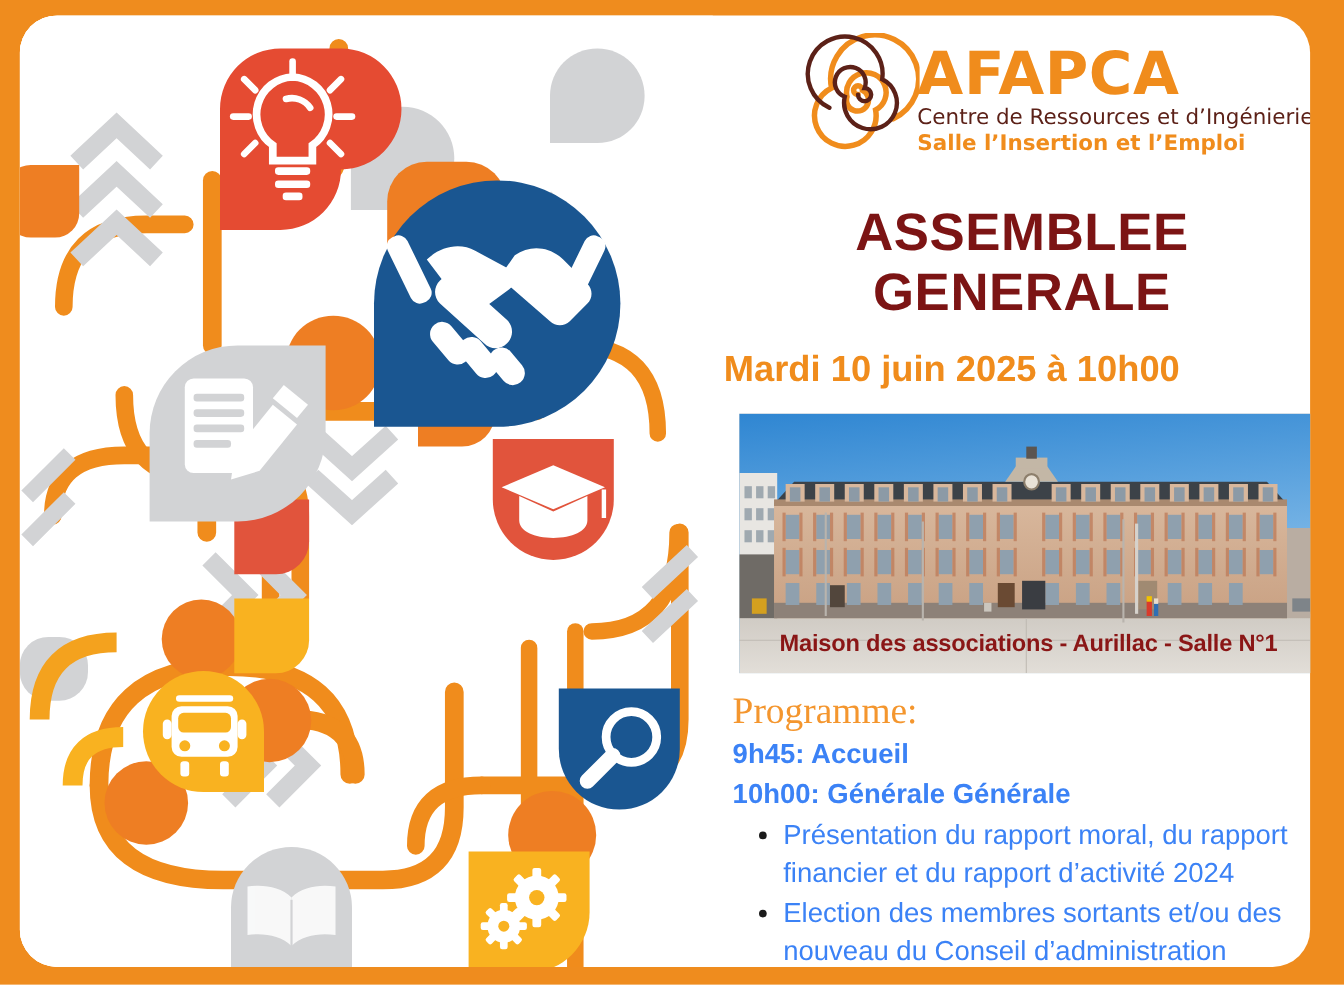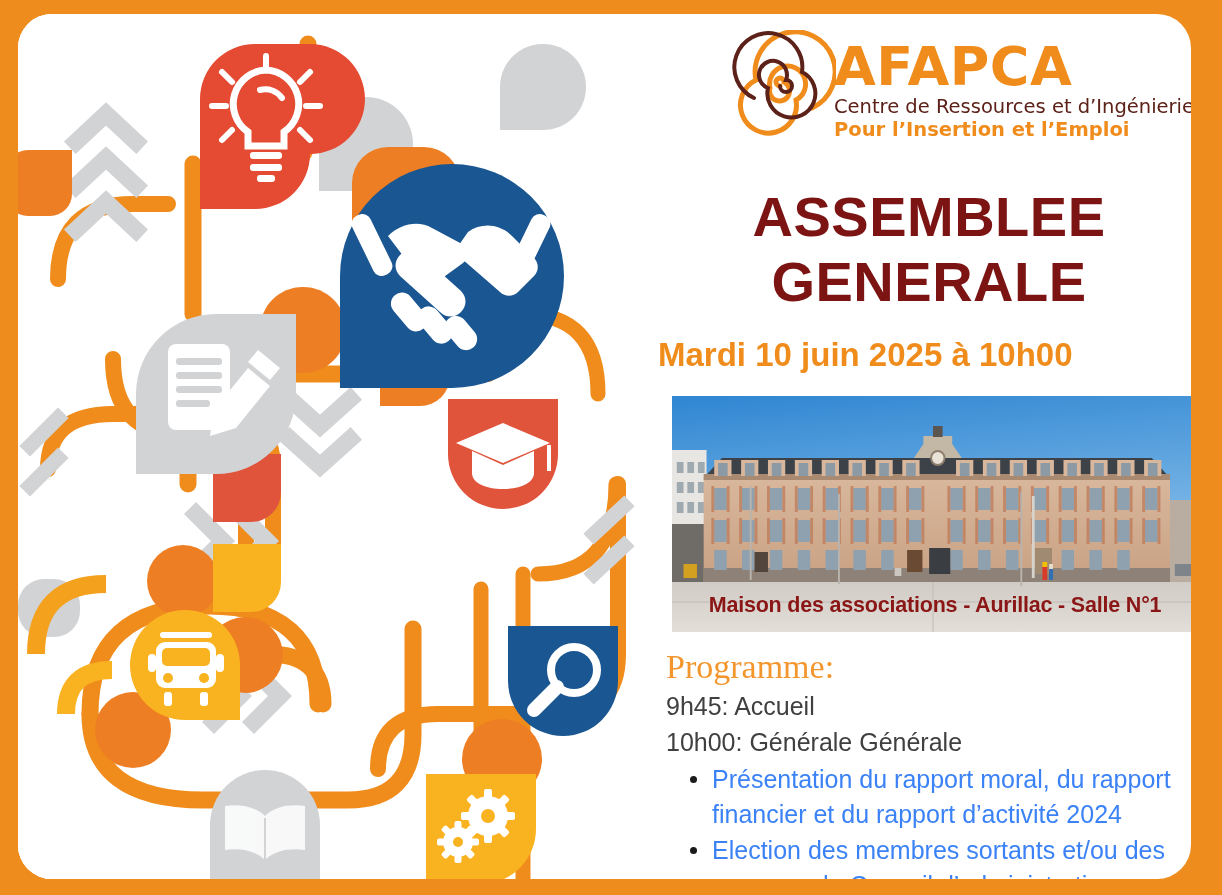--- a/index.html
+++ b/index.html
@@ -75,21 +75,21 @@
     font-size:19.5px;
     color:#f08c1c;
     font-weight:bold;
     margin-top:3px;
     font-family:"DejaVu Sans", sans-serif;
   }
 
   
   .hl-title{
     text-align:center;
-    font-size:56px;
+    font-size:48px;
     font-weight:bold;
     color:#7c1414;
     letter-spacing:0.5px;
     margin:26px 0 0 0;
     font-family:"Liberation Sans", sans-serif;
   }
   .hl-date{
     text-align:left;
     font-size:33px;
     font-weight:bold;
@@ -122,24 +122,25 @@
   
   .prog-title{
     color:#f4962e;
     font-size:34px;
     margin:16px 0 4px 8px;
     font-family:Liberation Serif, serif;
     font-weight:normal;
   }
   .prog-line{
     font-size:25px;
-    color:#404040;
+    color:#3b82f6;
     margin:5px 0 0 8px;
     font-family:"Liberation Sans", sans-serif;
     line-height:1.24;
+    font-weight:bold;
   }
   ul.prog-bullets{
     margin:4px 0 0 0;
     padding-left:52px;
     list-style:none;
   }
   ul.prog-bullets li{
     position:relative;
     font-size:25px;
     color:#3b82f6;
@@ -464,21 +465,21 @@
                        a6 6 0 1 0 6 -6
                        a14 14 0 1 0 -18 8
                        a24 24 0 1 0 34 -16
                        a34 34 0 1 0 -48 26" stroke="#5c2118" stroke-width="4"></path>
             </g>
           </svg>
         </div>
         <div class="logo-text">
           <div class="logo-title">AFAPCA</div>
           <div class="logo-sub1">Centre de Ressources et d’Ingénierie</div>
-          <div class="logo-sub2">Pour l’Insertion et l’Emploi</div>
+          <div class="logo-sub2">Salle l’Insertion et l’Emploi</div>
         </div>
       </div>
 
       <div class="hl-title">ASSEMBLEE GENERALE</div>
       <div class="hl-date">Mardi 10 juin 2025 à 10h00</div>
 
       <div class="photo-wrap">
         <div class="photo">
           <svg viewBox="0 0 544 236" preserveAspectRatio="none" xmlns="http://www.w3.org/2000/svg">
             <defs>

